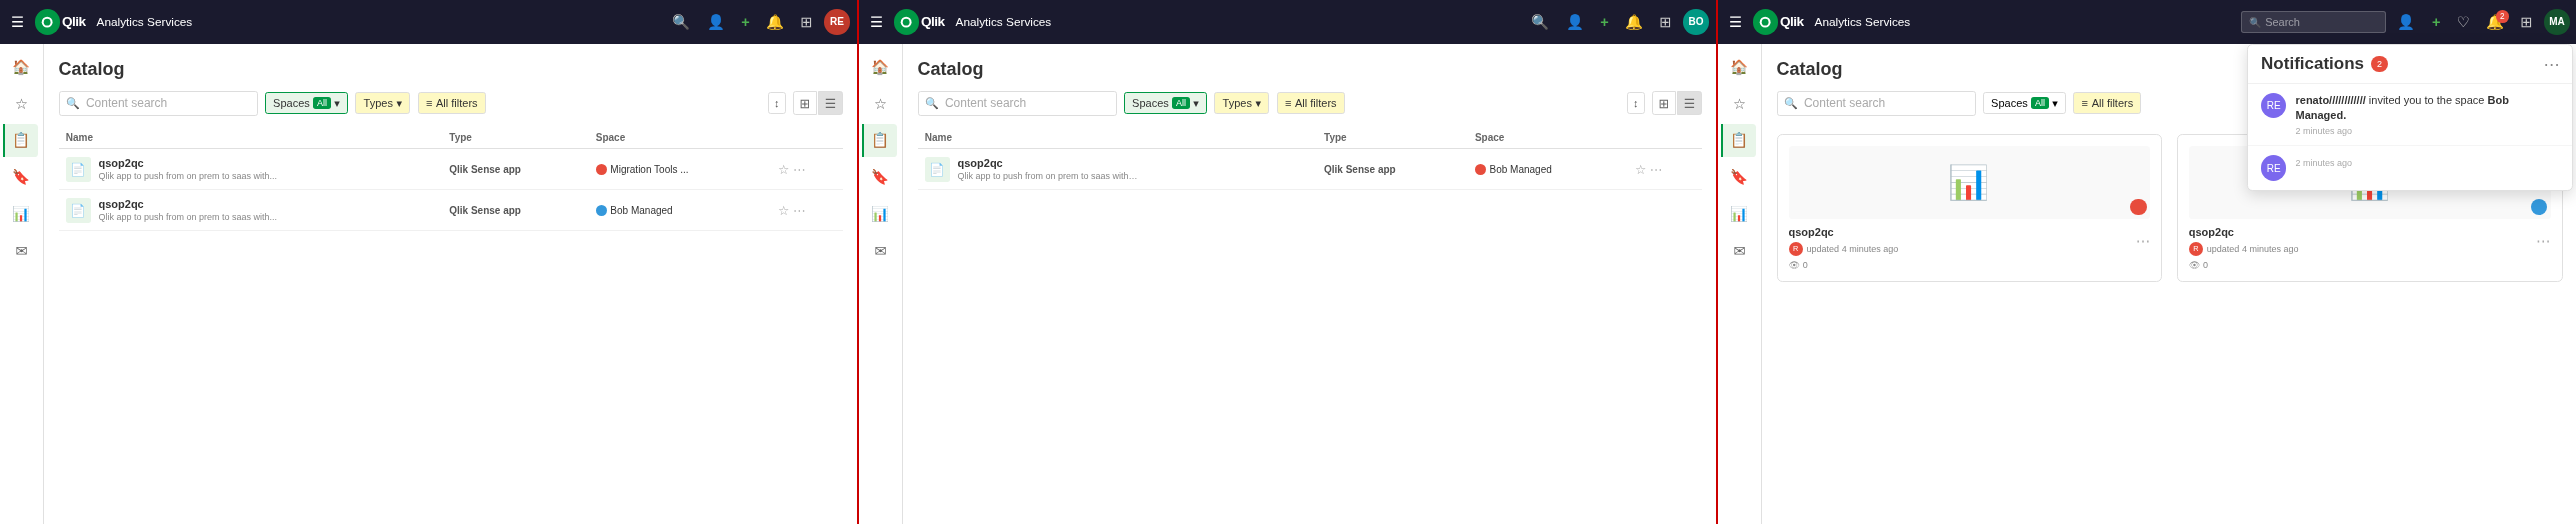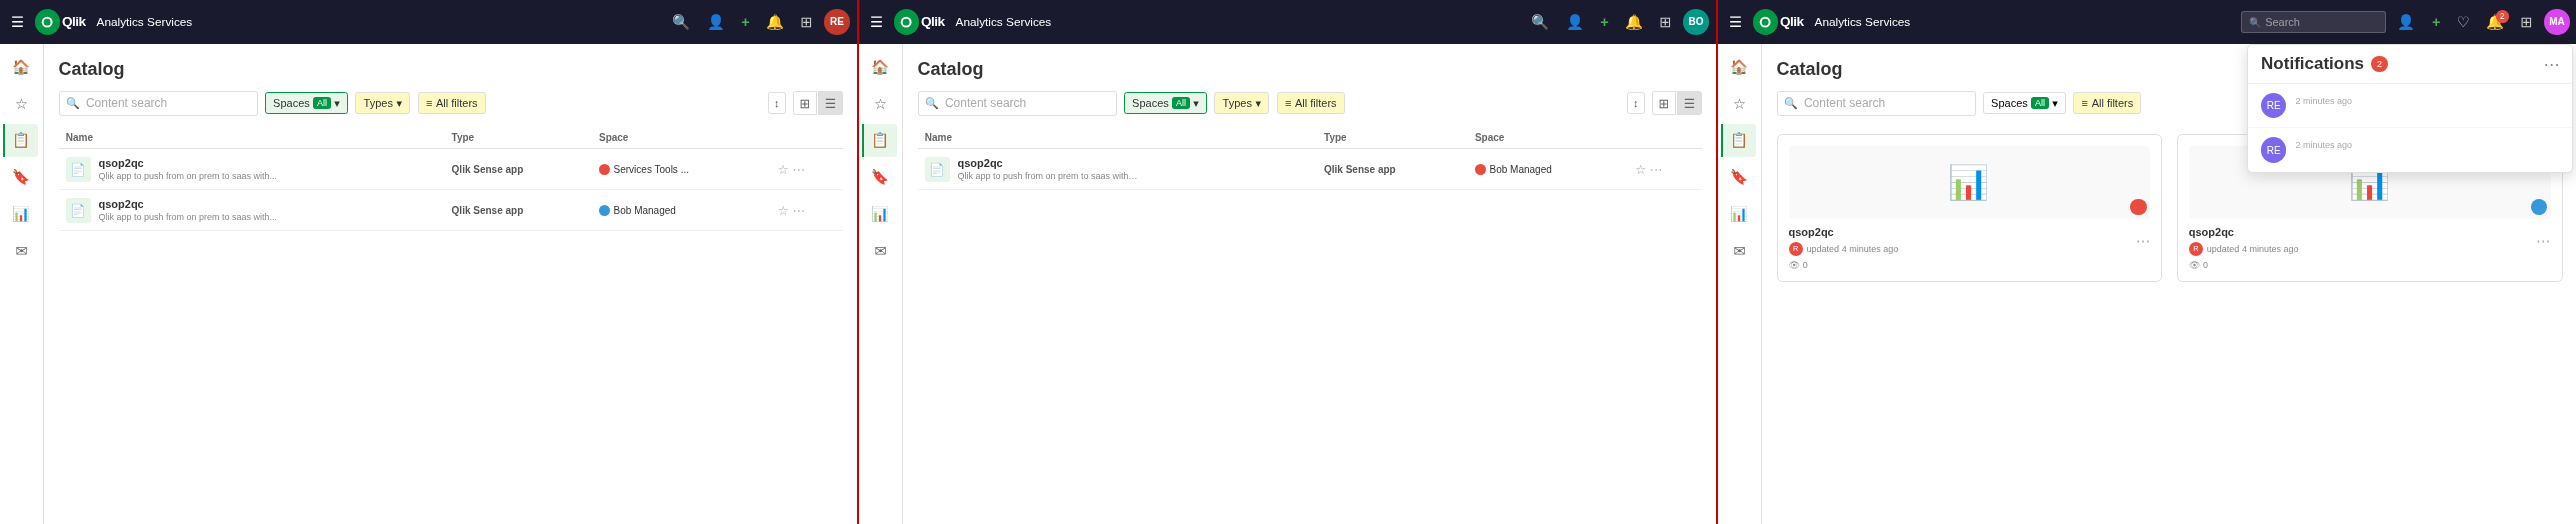--- a/index.html
+++ b/index.html
@@ -316,21 +316,21 @@
                 <div>
                   <div class="item-name">qsop2qc</div>
                   <div class="item-desc">Qlik app to push from on prem to saas with...</div>
                 </div>
               </div>
             </td>
             <td><span class="type-badge">Qlik Sense app</span></td>
             <td>
               <div class="space-badge">
                 <div class="space-dot space-dot-red"></div>
-                <span>Services Tools ...</span>
+                <span>Migration Tools ...</span>
               </div>
             </td>
             <td>
               <div class="row-actions">
                 <span>☆</span>
                 <span>⋯</span>
               </div>
             </td>
           </tr>
           <tr>
@@ -488,21 +488,21 @@
     </div>
     <span class="nav-icon-btn">👤</span>
     <span class="nav-icon-btn" style="color:#4caf50;font-weight:bold;">+</span>
     <span class="nav-icon-btn">♡</span>
 
     <div style="position:relative;display:inline-flex;">
       <span class="nav-icon-btn">🔔</span>
       <span style="position:absolute;top:0;right:0;background:#e74c3c;color:#fff;border-radius:50%;width:12.7px;height:12.7px;font-size:8.2px;display:flex;align-items:center;justify-content:center;">2</span>
     </div>
     <span class="nav-icon-btn">⊞</span>
-    <div class="nav-avatar" style="background:#d946ef;">MA</div>
+    <div class="nav-avatar" style="background:#14532d;">MA</div>
   </div>
 
   <div class="layout">
 
     <div class="sidebar">
       <div class="sidebar-item">🏠</div>
       <div class="sidebar-item">☆</div>
       <div class="sidebar-item active">📋</div>
       <div class="sidebar-item">🔖</div>
       <div class="sidebar-item">📊</div>
@@ -584,20 +584,25 @@
   <div class="notif-dropdown" style="position:absolute;top:44px;right:3.6px;width:326px;">
     <div class="notif-header">
       <span class="notif-title">Notifications</span>
       <div class="notif-count">2</div>
       <span class="notif-more ml-auto">⋯</span>
     </div>
 
     <div class="notif-item">
       <div class="notif-avatar">RE</div>
       <div class="notif-body">
+        <div class="notif-text">
+          <strong>renato////////////</strong>
+          <span>invited you to the space</span>
+          <strong>Bob Managed.</strong>
+        </div>
         <div class="notif-time">2 minutes ago</div>
       </div>
     </div>
 
     <div class="notif-item">
       <div class="notif-avatar">RE</div>
       <div class="notif-body">
         <div class="notif-time">2 minutes ago</div>
       </div>
     </div>

